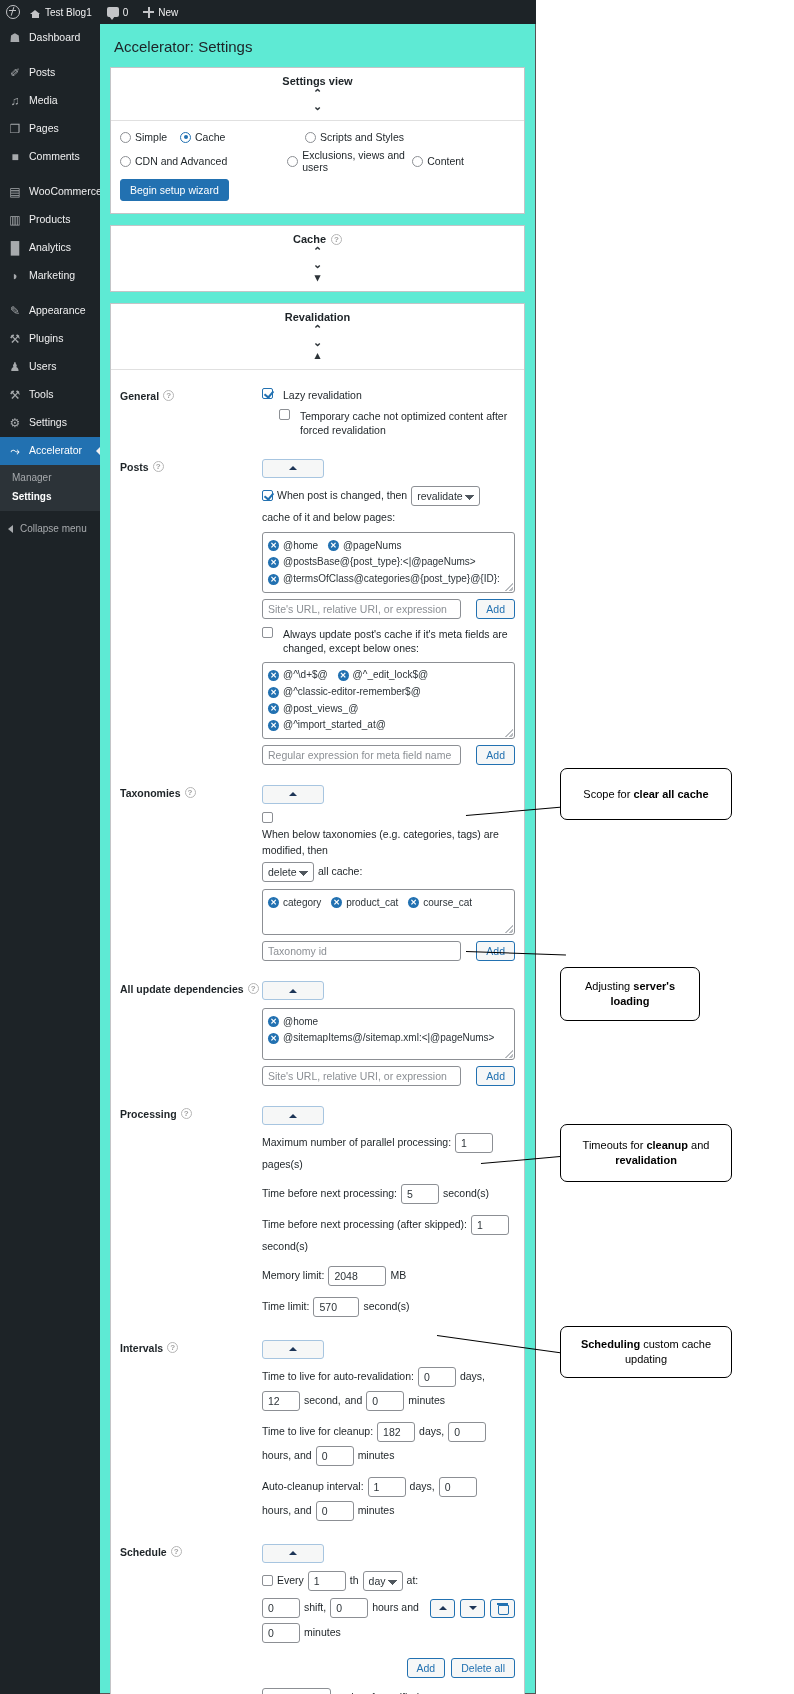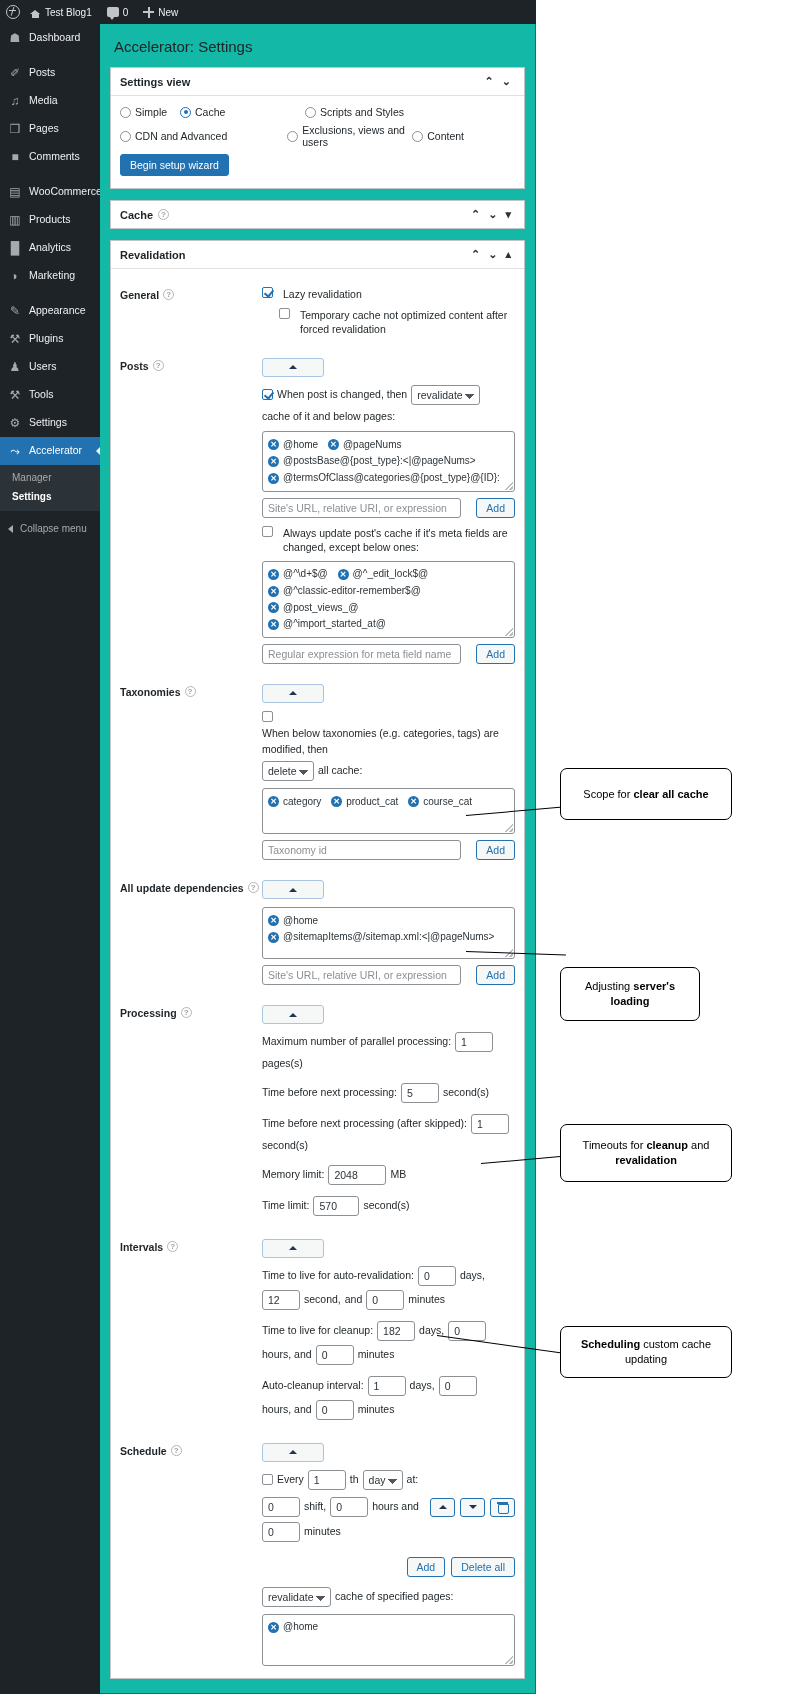--- a/index.html
+++ b/index.html
@@ -48,29 +48,30 @@
   .subwrap{ background:#2c3338; padding:3px 0 5px 0; }
   .mi{ width:14px;height:14px;flex:none;position:relative;color:#a7aaad; }
   .gl{ font-size:12px; line-height:14px; color:#a7aaad; display:block; text-align:center;}
   .menu-item.active .gl{ color:#fff; }
   .collapse{ margin-top:12px; color:#a7aaad; font-size:10px; display:flex; align-items:center; gap:7px; padding-left:8px;}
   .carrow{width:0;height:0;border-top:4px solid transparent;border-bottom:4px solid transparent;border-right:5px solid #a7aaad;}
 
   
   #content {
     position:absolute; left:100px; top:24px; width:436px; height:1670px;
-    background:#14b8a6; border-right:1px solid #555; border-bottom:1px solid #555;
+    background:#5eead4; border-right:1px solid #555; border-bottom:1px solid #555;
     padding:10px 10px 0 10px;
   }
   #page-title{ font-size:15px; font-weight:normal; color:#1d2327; margin:4px 0 12px 4px; }
 
   .panel{ background:#fff; border:1px solid #c3c4c7; margin-bottom:11px; }
   .panel-head{
     display:flex; align-items:center; padding:7px 9px; font-weight:bold; font-size:11px;
     border-bottom:1px solid #e0e0e0;
+    flex-direction:column;
   }
   .panel-head.noborder{ border-bottom:none; }
   .panel-head .ttl{ flex:1; display:flex; align-items:center; gap:5px;}
   .hlp{ width:11px;height:11px;border-radius:50%;border:1px solid #b5b5b5;color:#a0a0a0;
         font-size:8px;line-height:9px;text-align:center;font-weight:bold;display:inline-block;}
   .chev{ color:#2c3338; font-size:11px; padding:0 4px; cursor:pointer; }
   .panel-body{ padding:10px 9px 12px 9px; }
 
   
   .radio-grid{ display:flex; flex-wrap:wrap; font-size:10.5px; }

